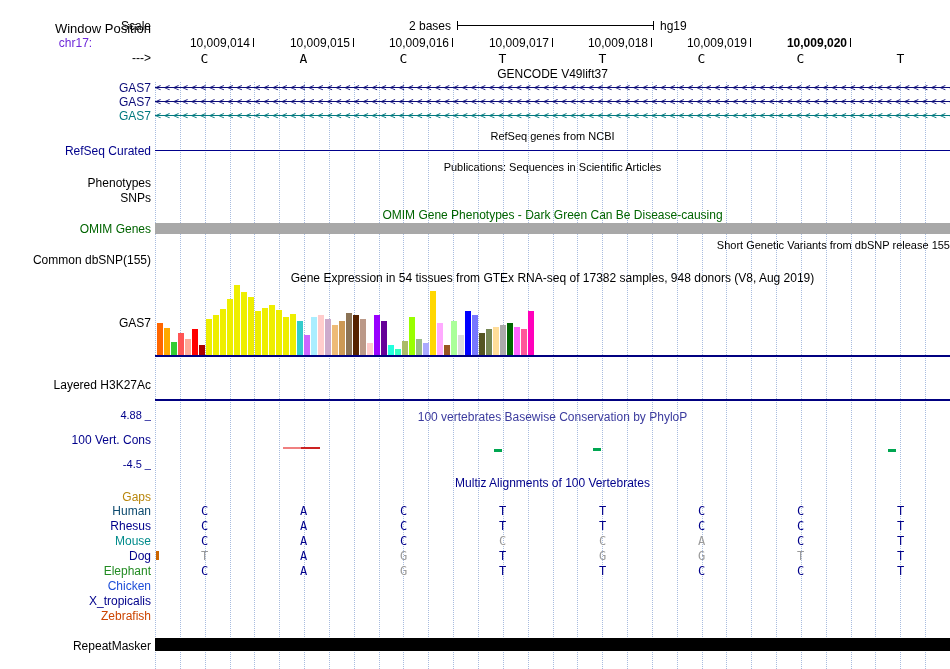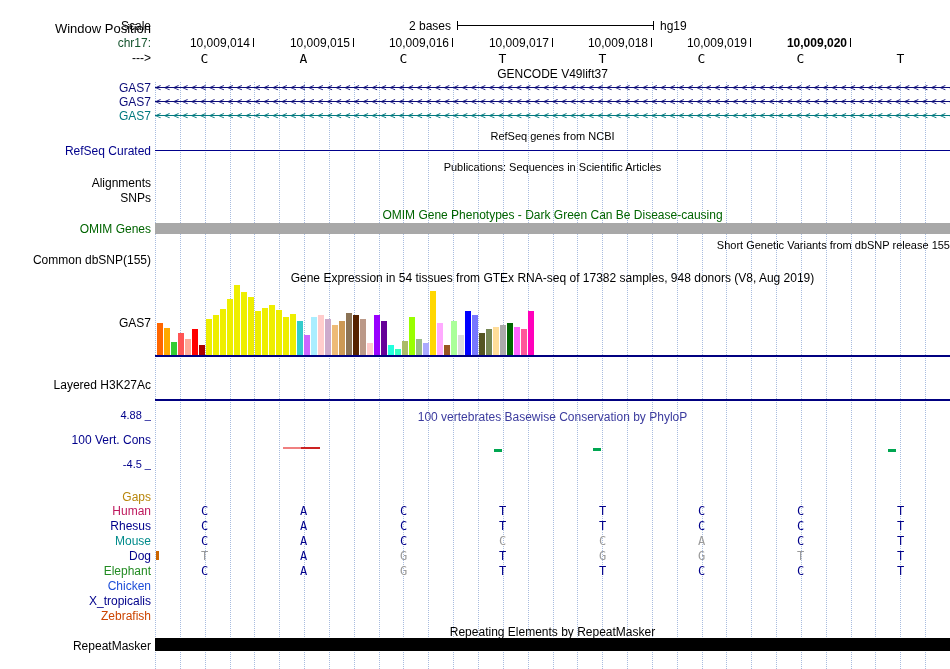--- a/index.html
+++ b/index.html
@@ -48,45 +48,45 @@
     <div class="abs" style="left: 751px; top: 82px; width: 0px; height: 587px; border-left: 1px dotted rgb(168, 188, 223); z-index: 0;"></div>
     <div class="abs" style="left: 776px; top: 82px; width: 0px; height: 587px; border-left: 1px dotted rgb(168, 188, 223); z-index: 0;"></div>
     <div class="abs" style="left: 801px; top: 82px; width: 0px; height: 587px; border-left: 1px dotted rgb(168, 188, 223); z-index: 0;"></div>
     <div class="abs" style="left: 826px; top: 82px; width: 0px; height: 587px; border-left: 1px dotted rgb(168, 188, 223); z-index: 0;"></div>
     <div class="abs" style="left: 851px; top: 82px; width: 0px; height: 587px; border-left: 1px dotted rgb(168, 188, 223); z-index: 0;"></div>
     <div class="abs" style="left: 875px; top: 82px; width: 0px; height: 587px; border-left: 1px dotted rgb(168, 188, 223); z-index: 0;"></div>
     <div class="abs" style="left: 900px; top: 82px; width: 0px; height: 587px; border-left: 1px dotted rgb(168, 188, 223); z-index: 0;"></div>
     <div class="abs" style="left: 925px; top: 82px; width: 0px; height: 587px; border-left: 1px dotted rgb(168, 188, 223); z-index: 0;"></div>
     <div class="abs" style="left: 0px; top: 2px; width: 151px; text-align: right; color: rgb(0, 0, 0); font-size: 13px; white-space: nowrap; z-index: 3; margin-top: 19px;">Window Position</div>
     <div class="abs" style="left: 0px; top: 19px; width: 151px; text-align: right; color: rgb(0, 0, 0); font-size: 12px; white-space: nowrap; z-index: 3;">Scale</div>
-    <div class="abs" style="left: 0px; top: 36px; width: 151px; text-align: right; color: #14532d; font-size: 12px; white-space: nowrap; z-index: 3;">chr17:</div>
+    <div class="abs" style="left: 0px; top: 36px; width: 151px; text-align: center; color: #6d28d9; font-size: 12px; white-space: nowrap; z-index: 3;">chr17:</div>
     <div class="abs" style="left: 0px; top: 51px; width: 151px; text-align: right; color: rgb(0, 0, 0); font-size: 12px; white-space: nowrap; z-index: 3;">---&gt;</div>
     <div class="abs" style="left: 0px; top: 81px; width: 151px; text-align: right; color: rgb(11, 11, 120); font-size: 12px; white-space: nowrap; z-index: 3;">GAS7</div>
     <div class="abs" style="left: 0px; top: 95px; width: 151px; text-align: right; color: rgb(11, 11, 120); font-size: 12px; white-space: nowrap; z-index: 3;">GAS7</div>
     <div class="abs" style="left: 0px; top: 109px; width: 151px; text-align: right; color: rgb(0, 121, 126); font-size: 12px; white-space: nowrap; z-index: 3;">GAS7</div>
     <div class="abs" style="left: 0px; top: 144px; width: 151px; text-align: right; color: rgb(0, 0, 139); font-size: 12px; white-space: nowrap; z-index: 3;">RefSeq Curated</div>
-    <div class="abs" style="left: 0px; top: 176px; width: 151px; text-align: right; color: rgb(0, 0, 0); font-size: 12px; white-space: nowrap; z-index: 3;">Alignments</div>
+    <div class="abs" style="left: 0px; top: 176px; width: 151px; text-align: right; color: rgb(0, 0, 0); font-size: 12px; white-space: nowrap; z-index: 3;">Phenotypes</div>
     <div class="abs" style="left: 0px; top: 191px; width: 151px; text-align: right; color: rgb(0, 0, 0); font-size: 12px; white-space: nowrap; z-index: 3;">SNPs</div>
     <div class="abs" style="left: 0px; top: 222px; width: 151px; text-align: right; color: rgb(0, 100, 0); font-size: 12px; white-space: nowrap; z-index: 3;">OMIM Genes</div>
     <div class="abs" style="left: 0px; top: 253px; width: 151px; text-align: right; color: rgb(0, 0, 0); font-size: 12px; white-space: nowrap; z-index: 3;">Common dbSNP(155)</div>
     <div class="abs" style="left: 0px; top: 316px; width: 151px; text-align: right; color: rgb(0, 0, 0); font-size: 12px; white-space: nowrap; z-index: 3;">GAS7</div>
     <div class="abs" style="left: 0px; top: 378px; width: 151px; text-align: right; color: rgb(0, 0, 0); font-size: 12px; white-space: nowrap; z-index: 3;">Layered H3K27Ac</div>
     <div class="abs" style="left: 0px; top: 409px; width: 151px; text-align: right; color: rgb(0, 0, 139); font-size: 11px; white-space: nowrap; z-index: 3;">4.88 _</div>
     <div class="abs" style="left: 0px; top: 433px; width: 151px; text-align: right; color: rgb(0, 0, 139); font-size: 12px; white-space: nowrap; z-index: 3;">100 Vert. Cons</div>
     <div class="abs" style="left: 0px; top: 458px; width: 151px; text-align: right; color: rgb(0, 0, 139); font-size: 11px; white-space: nowrap; z-index: 3;">-4.5 _</div>
     <div class="abs" style="left: 0px; top: 490px; width: 151px; text-align: right; color: rgb(184, 134, 11); font-size: 12px; white-space: nowrap; z-index: 3;">Gaps</div>
     <div class="abs" style="left: 0px; top: 639px; width: 151px; text-align: right; color: rgb(0, 0, 0); font-size: 12px; white-space: nowrap; z-index: 3;">RepeatMasker</div>
     <div class="abs" style="left: 155px; top: 67px; width: 795px; text-align: center; color: rgb(0, 0, 0); font-size: 12px; white-space: nowrap; z-index: 2;">GENCODE V49lift37</div>
     <div class="abs" style="left: 155px; top: 130px; width: 795px; text-align: center; color: rgb(0, 0, 0); font-size: 11px; white-space: nowrap; z-index: 2;">RefSeq genes from NCBI</div>
     <div class="abs" style="left: 155px; top: 161px; width: 795px; text-align: center; color: rgb(0, 0, 0); font-size: 11px; white-space: nowrap; z-index: 2;">Publications: Sequences in Scientific Articles</div>
     <div class="abs" style="left: 155px; top: 208px; width: 795px; text-align: center; color: rgb(0, 100, 0); font-size: 12px; white-space: nowrap; z-index: 2;">OMIM Gene Phenotypes - Dark Green Can Be Disease-causing</div>
     <div class="abs" style="left: 155px; top: 239px; width: 795px; text-align: right; color: rgb(0, 0, 0); font-size: 11px; white-space: nowrap; z-index: 2;">Short Genetic Variants from dbSNP release 155</div>
     <div class="abs" style="left: 155px; top: 271px; width: 795px; text-align: center; color: rgb(0, 0, 0); font-size: 12px; white-space: nowrap; z-index: 2;">Gene Expression in 54 tissues from GTEx RNA-seq of 17382 samples, 948 donors (V8, Aug 2019)</div>
     <div class="abs" style="left: 155px; top: 410px; width: 795px; text-align: center; color: rgb(59, 59, 158); font-size: 12px; white-space: nowrap; z-index: 2;">100 vertebrates Basewise Conservation by PhyloP</div>
-    <div class="abs" style="left: 155px; top: 625px; width: 795px; text-align: center; color: rgb(0, 0, 0); font-size: 12px; white-space: nowrap; z-index: 2;">Repeating Elements by RepeatMasker</div>
+    <div class="abs" style="left: 155px; top: 476px; width: 795px; text-align: center; color: rgb(0, 0, 139); font-size: 12px; white-space: nowrap; z-index: 2;">Multiz Alignments of 100 Vertebrates</div>
     <div class="abs" style="left: 162px; top: 36px; width: 88px; text-align: right; font-size: 12px; z-index: 2;">10,009,014</div>
     <div class="abs" style="left: 253px; top: 38px; width: 1px; height: 9px; background: rgb(0, 0, 0); z-index: 2;"></div>
     <div class="abs" style="left: 262px; top: 36px; width: 88px; text-align: right; font-size: 12px; z-index: 2;">10,009,015</div>
     <div class="abs" style="left: 353px; top: 38px; width: 1px; height: 9px; background: rgb(0, 0, 0); z-index: 2;"></div>
     <div class="abs" style="left: 361px; top: 36px; width: 88px; text-align: right; font-size: 12px; z-index: 2;">10,009,016</div>
     <div class="abs" style="left: 452px; top: 38px; width: 1px; height: 9px; background: rgb(0, 0, 0); z-index: 2;"></div>
     <div class="abs" style="left: 461px; top: 36px; width: 88px; text-align: right; font-size: 12px; z-index: 2;">10,009,017</div>
     <div class="abs" style="left: 552px; top: 38px; width: 1px; height: 9px; background: rgb(0, 0, 0); z-index: 2;"></div>
     <div class="abs" style="left: 560px; top: 36px; width: 88px; text-align: right; font-size: 12px; z-index: 2;">10,009,018</div>
     <div class="abs" style="left: 651px; top: 38px; width: 1px; height: 9px; background: rgb(0, 0, 0); z-index: 2;"></div>
@@ -164,21 +164,21 @@
     <div class="abs" style="left: 514px; top: 327px; width: 6px; height: 28px; background: rgb(255, 102, 255); z-index: 2;"></div>
     <div class="abs" style="left: 521px; top: 329px; width: 6px; height: 26px; background: rgb(255, 85, 153); z-index: 2;"></div>
     <div class="abs" style="left: 528px; top: 311px; width: 6px; height: 44px; background: rgb(255, 0, 187); z-index: 2;"></div>
     <div class="abs" style="left: 155px; top: 355px; width: 795px; height: 2px; background: rgb(0, 0, 128); z-index: 2;"></div>
     <div class="abs" style="left: 155px; top: 399px; width: 795px; height: 2px; background: rgb(0, 0, 128); z-index: 2;"></div>
     <div class="abs" style="left: 283px; top: 447px; width: 18px; height: 2px; background: rgb(240, 128, 128); z-index: 2;"></div>
     <div class="abs" style="left: 301px; top: 447px; width: 19px; height: 2px; background: rgb(204, 34, 34); z-index: 2;"></div>
     <div class="abs" style="left: 494px; top: 449px; width: 8px; height: 3px; background: rgb(0, 166, 81); z-index: 2;"></div>
     <div class="abs" style="left: 593px; top: 448px; width: 8px; height: 3px; background: rgb(0, 166, 81); z-index: 2;"></div>
     <div class="abs" style="left: 888px; top: 449px; width: 8px; height: 3px; background: rgb(0, 166, 81); z-index: 2;"></div>
-    <div class="abs" style="left: 0px; top: 504px; width: 151px; text-align: right; color: #be185d; font-size: 12px; white-space: nowrap; z-index: 3;">Human</div>
+    <div class="abs" style="left: 0px; top: 504px; width: 151px; text-align: right; color: #0c4a6e; font-size: 12px; white-space: nowrap; z-index: 3;">Human</div>
     <div class="abs" style="left: 155px; top: 504px; width: 99px; text-align: center; font-family: &quot;DejaVu Sans Mono&quot;, monospace; font-size: 12px; color: rgb(0, 0, 139); z-index: 2;">C</div>
     <div class="abs" style="left: 254px; top: 504px; width: 99px; text-align: center; font-family: &quot;DejaVu Sans Mono&quot;, monospace; font-size: 12px; color: rgb(0, 0, 139); z-index: 2;">A</div>
     <div class="abs" style="left: 354px; top: 504px; width: 99px; text-align: center; font-family: &quot;DejaVu Sans Mono&quot;, monospace; font-size: 12px; color: rgb(0, 0, 139); z-index: 2;">C</div>
     <div class="abs" style="left: 453px; top: 504px; width: 99px; text-align: center; font-family: &quot;DejaVu Sans Mono&quot;, monospace; font-size: 12px; color: rgb(0, 0, 139); z-index: 2;">T</div>
     <div class="abs" style="left: 553px; top: 504px; width: 99px; text-align: center; font-family: &quot;DejaVu Sans Mono&quot;, monospace; font-size: 12px; color: rgb(0, 0, 139); z-index: 2;">T</div>
     <div class="abs" style="left: 652px; top: 504px; width: 99px; text-align: center; font-family: &quot;DejaVu Sans Mono&quot;, monospace; font-size: 12px; color: rgb(0, 0, 139); z-index: 2;">C</div>
     <div class="abs" style="left: 751px; top: 504px; width: 99px; text-align: center; font-family: &quot;DejaVu Sans Mono&quot;, monospace; font-size: 12px; color: rgb(0, 0, 139); z-index: 2;">C</div>
     <div class="abs" style="left: 851px; top: 504px; width: 99px; text-align: center; font-family: &quot;DejaVu Sans Mono&quot;, monospace; font-size: 12px; color: rgb(0, 0, 139); z-index: 2;">T</div>
     <div class="abs" style="left: 0px; top: 519px; width: 151px; text-align: right; color: rgb(0, 0, 139); font-size: 12px; white-space: nowrap; z-index: 3;">Rhesus</div>
     <div class="abs" style="left: 155px; top: 519px; width: 99px; text-align: center; font-family: &quot;DejaVu Sans Mono&quot;, monospace; font-size: 12px; color: rgb(0, 0, 139); z-index: 2;">C</div>

